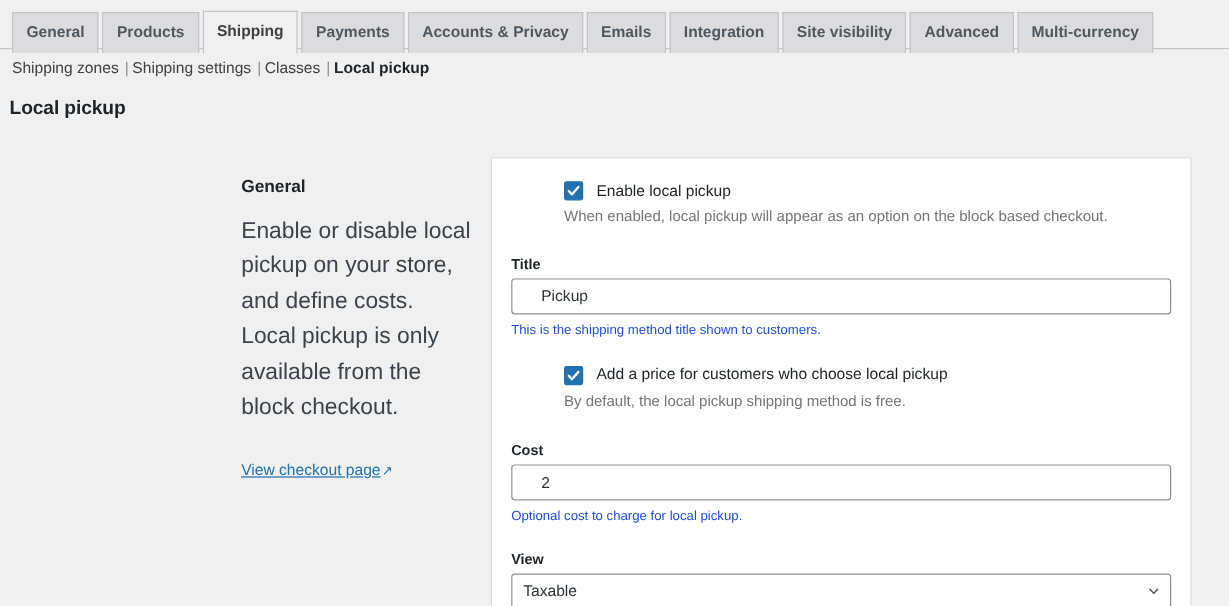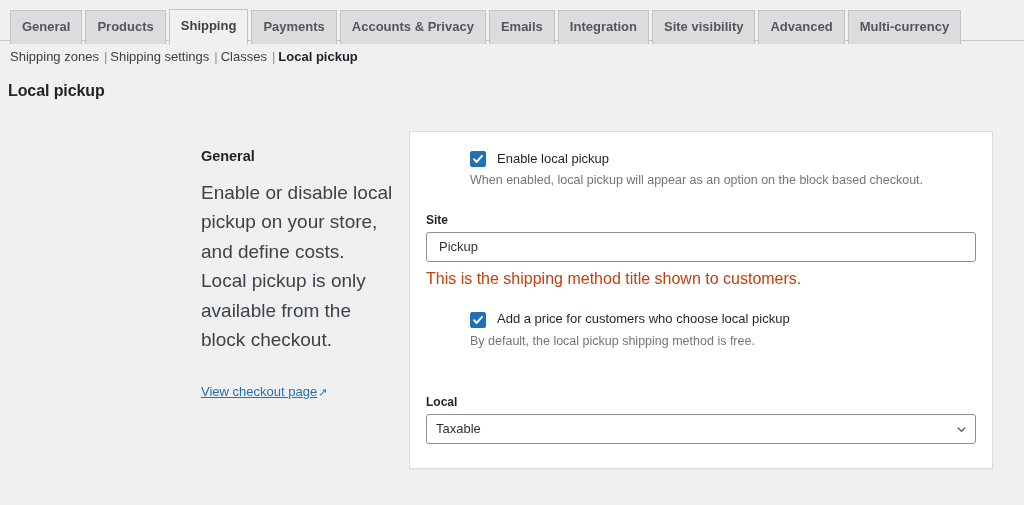--- a/index.html
+++ b/index.html
@@ -191,26 +191,26 @@
     display: block;
     width: 100%;
     box-sizing: border-box;
     height: 30px;
     border: 1px solid #8c8f94;
     border-radius: 3px;
     background: #fff;
     font-family: "Liberation Sans", sans-serif;
     font-size: 13px;
     color: #2c3338;
-    padding: 0 12px;
+    padding: 0 24px;
     outline: none;
   }
   .field-help {
-    font-size: 16px;
-    color: #c2410c;
+    font-size: 11px;
+    color: #1d4ed8;
     line-height: 1.4;
     margin-top: 6px;
   }
 
   .select-wrap { position: relative; }
   .select-input {
     display: block;
     width: 100%;
     box-sizing: border-box;
     height: 30px;
@@ -282,46 +282,51 @@
             </svg>
         </span>
         <span class="cb-label">Enable local pickup</span>
       </label>
       <div class="cb-help">When enabled, local pickup will appear as an option on the block based checkout.</div>
     </div>
 
     <div class="sp-1"></div>
 
     <div class="field-row">
-      <label class="field-label">Site</label>
+      <label class="field-label">Title</label>
       <input class="text-input" type="text" value="Pickup" style="">
       <div class="field-help">This is the shipping method title shown to customers.</div>
     </div>
 
     <div class="sp-2"></div>
 
     <div class="field-row">
       <label class="cb-row">
         <span class="cb-box">
           <svg width="14" height="14" viewBox="0 0 14 14" aria-hidden="true">
               <path d="M3 7.2 L5.6 10 L11 3.9" fill="none" stroke="#ffffff" stroke-width="1.9" stroke-linecap="round" stroke-linejoin="round"></path>
             </svg>
         </span>
         <span class="cb-label">Add a price for customers who choose local pickup</span>
       </label>
       <div class="cb-help">By default, the local pickup shipping method is free.</div>
     </div>
 
     <div class="sp-3"></div>
 
+    <div class="field-row">
+      <label class="field-label">Cost</label>
+      <input class="text-input" type="text" value="2" style="">
+      <div class="field-help">Optional cost to charge for local pickup.</div>
+    </div>
 
     <div class="sp-4"></div>
 
     <div class="field-row">
-      <label class="field-label">Local</label>
+      <label class="field-label">View</label>
       <div class="select-wrap">
         <div class="select-input">Taxable</div>
         <span class="select-arrow">
           <svg width="11" height="11" viewBox="0 0 12 12" aria-hidden="true">
               <path d="M2.4 4.4 L6 8 L9.6 4.4" fill="none" stroke="currentColor" stroke-width="1.4" stroke-linecap="round" stroke-linejoin="round"></path>
             </svg>
         </span>
       </div>
 
     </div>

